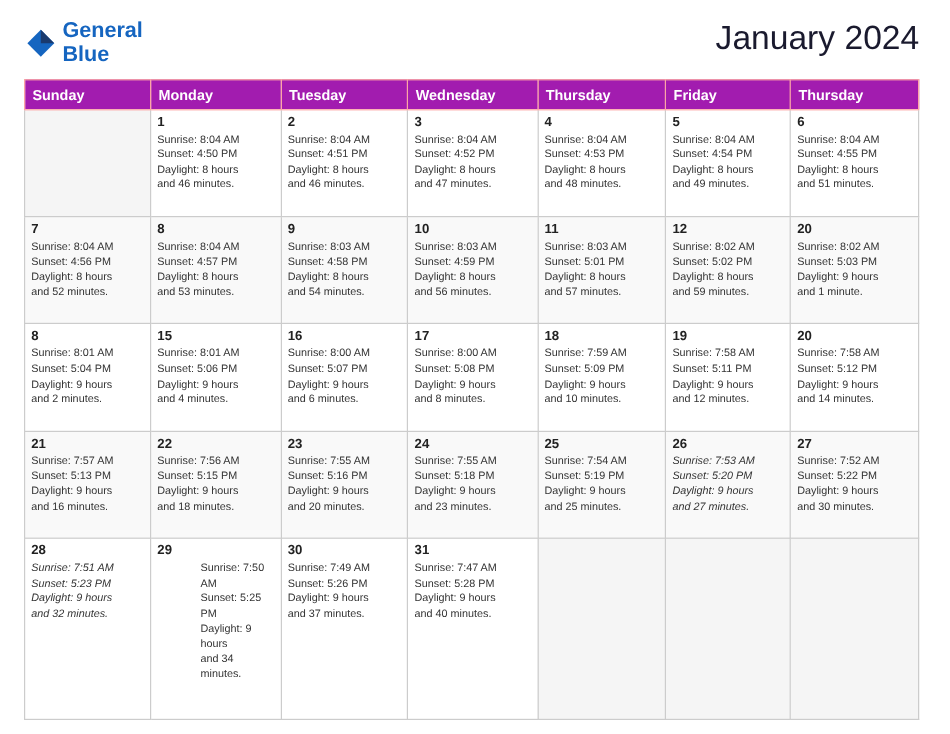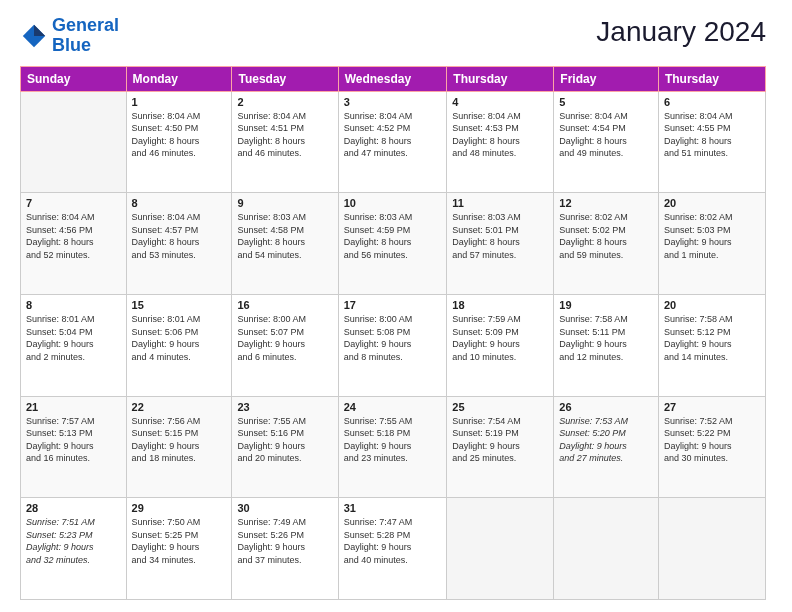--- a/index.html
+++ b/index.html
@@ -329,21 +329,21 @@
         <tr>
           <td>
             <span class="day-number">28</span>
             <div class="day-info" style="white-space: pre-line; font-style: italic;">Sunrise: 7:51 AM
 Sunset: 5:23 PM
 Daylight: 9 hours
 and 32 minutes.</div>
           </td>
           <td>
             <span class="day-number">29</span>
-            <div class="day-info" style="white-space: pre-line;">Sunrise: 7:50 AM
+            <div class="day-info" style="white-space: pre-line; margin-left: 36px;">Sunrise: 7:50 AM
 Sunset: 5:25 PM
 Daylight: 9 hours
 and 34 minutes.</div>
           </td>
           <td>
             <span class="day-number">30</span>
             <div class="day-info" style="white-space: pre-line;">Sunrise: 7:49 AM
 Sunset: 5:26 PM
 Daylight: 9 hours
 and 37 minutes.</div>

